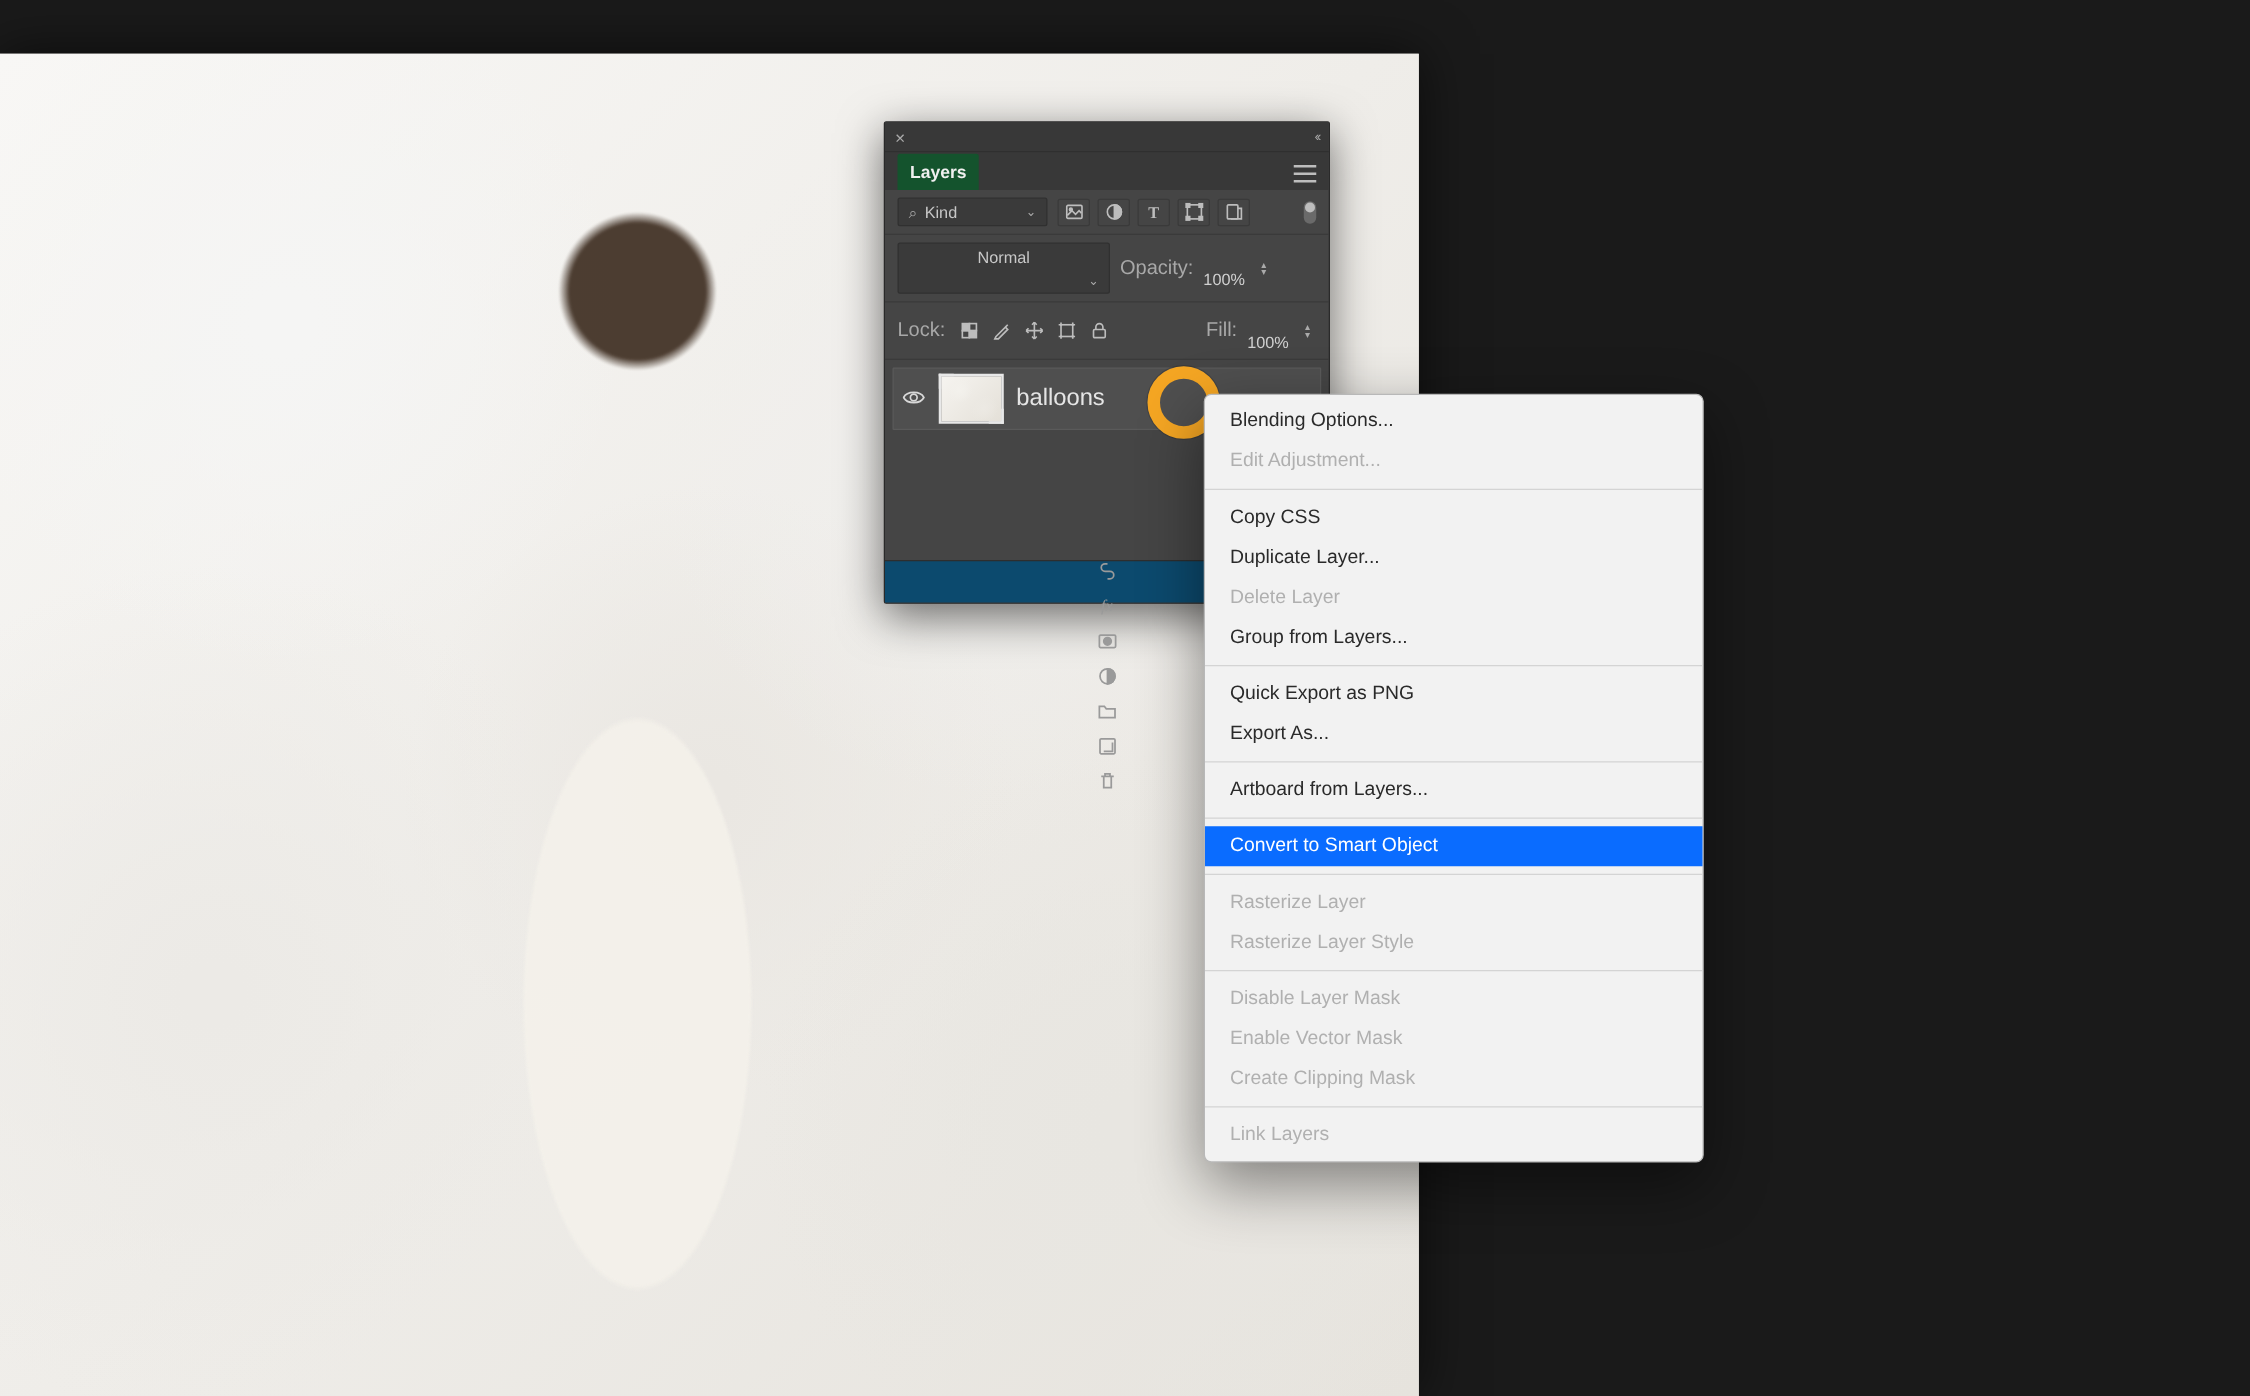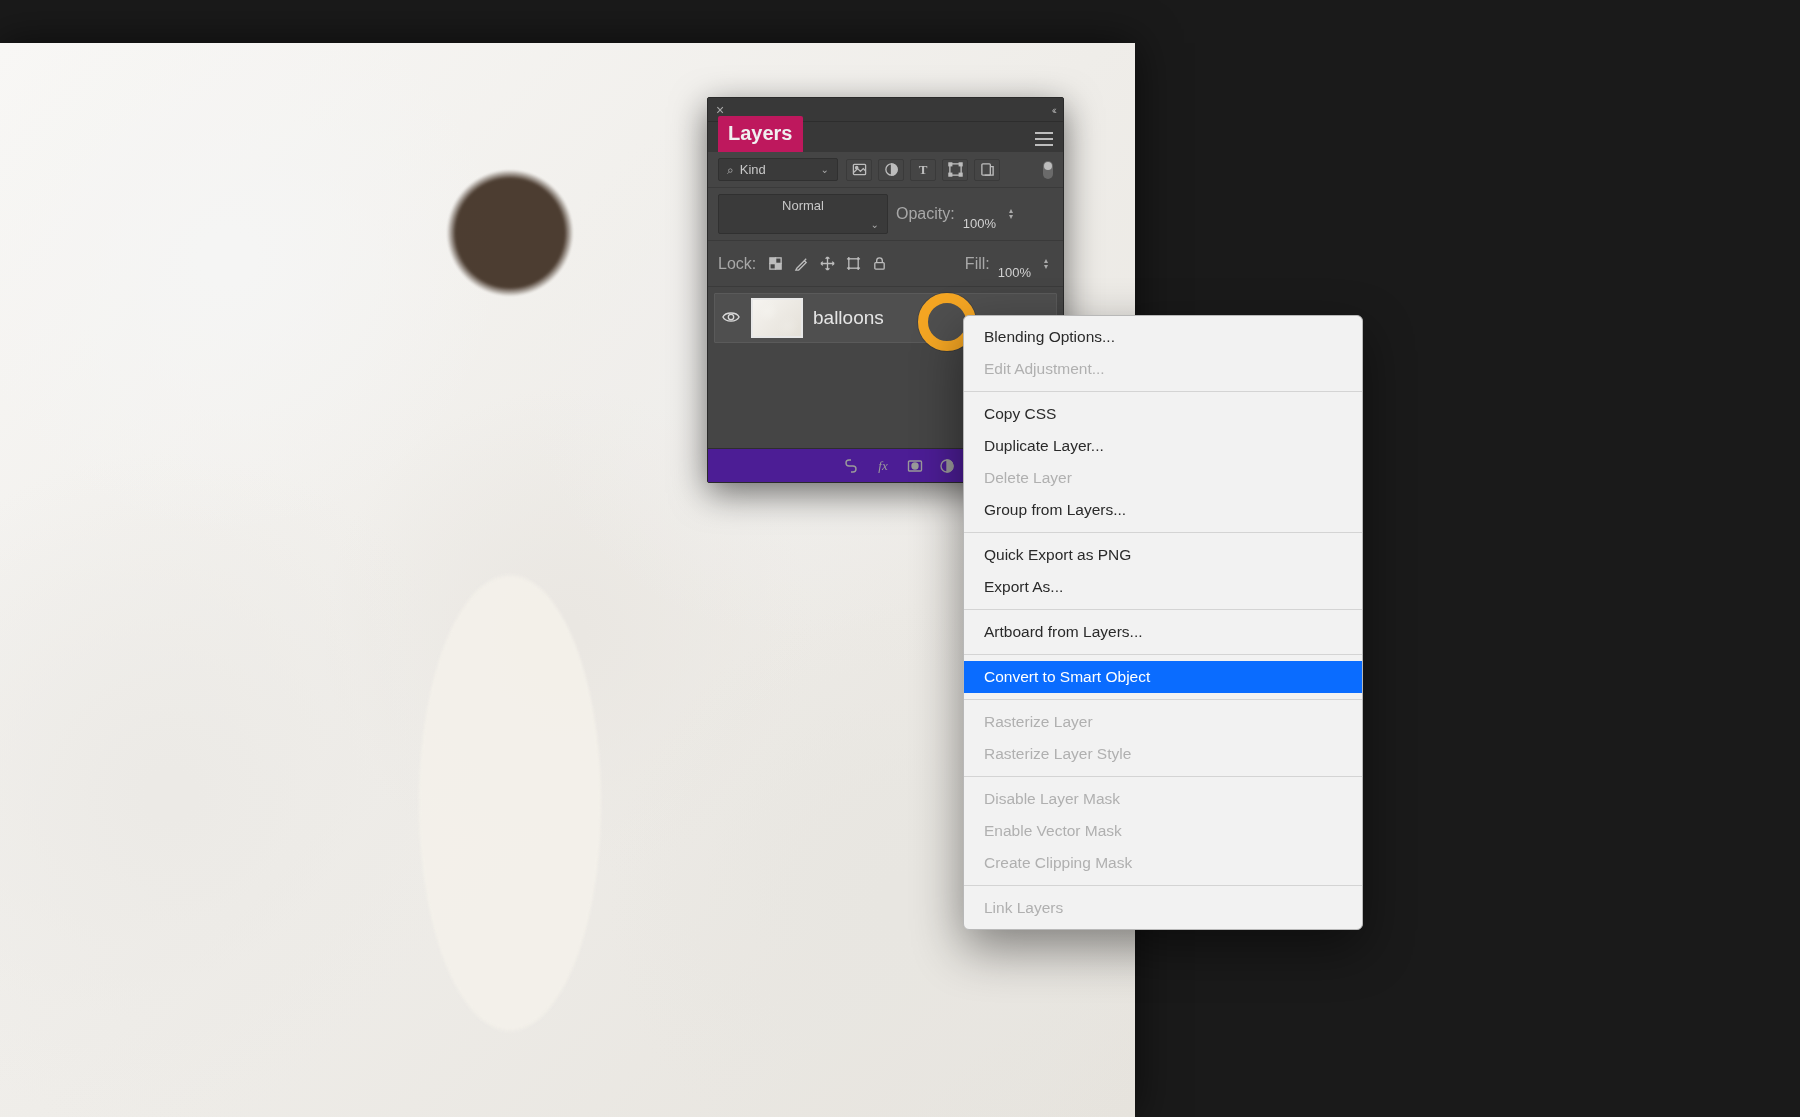--- a/index.html
+++ b/index.html
@@ -54,24 +54,24 @@
     border-bottom: 1px solid #2d2d2d;
   }
   .panel-header .close { font-size: 14px; color: #aaa; cursor: pointer; }
   .panel-header .chev { margin-left: auto; font-size: 11px; color: #aaa; letter-spacing: -2px; }
   .panel-tabs {
     height: 30px; display: flex; align-items: flex-end; padding: 0 10px;
     background: #383838;
   }
   .panel-tabs .tab {
     padding: 6px 10px 7px;
-    background: #be185d;
+    background: #14532d;
     color: #f0f0f0;
     font-weight: 600;
-    font-size: 20px;
+    font-size: 14px;
     border-top-left-radius: 2px;
     border-top-right-radius: 2px;
   }
   .panel-tabs .menu {
     margin-left: auto; margin-bottom: 6px;
     width: 18px; height: 14px;
     display: flex; flex-direction: column; justify-content: space-between;
     cursor: pointer;
   }
   .panel-tabs .menu span { height: 2px; background: #bdbdbd; }
@@ -142,24 +142,24 @@
     content:""; position:absolute; width:10px; height:10px;
     border: 2px solid #e8e8e8;
   }
   .thumb::before { left:-2px; top:-2px; border-right:none; border-bottom:none; }
   .thumb::after  { right:-2px; bottom:-2px; border-left:none; border-top:none; }
   .layer-name { color: #e5e5e5; font-size: 19px; }
 
   .panel-footer {
     position: absolute; left:0; right:0; bottom:0;
     height: 34px;
-    background: #4c1d95;
+    background: #0c4a6e;
     border-top: 1px solid #2e2e2e;
-    display: flex; align-items: center; justify-content: flex-end;
-    gap: 12px; padding: 0 10px;
+    display: flex; align-items: center; justify-content: flex-start;
+    gap: 12px; padding: 0 10px; flex-direction: column;
   }
   .foot-icon { width: 20px; height: 20px; display:flex; align-items:center; justify-content:center; color:#9a9a9a; }
   .foot-icon svg { width:16px; height:16px; stroke:#9a9a9a; fill:none; stroke-width:1.4; }
 
   
   .ring {
     position: absolute;
     left: 918px; top: 293px;
     width: 58px; height: 58px;
     border: 10px solid #f5a623;

